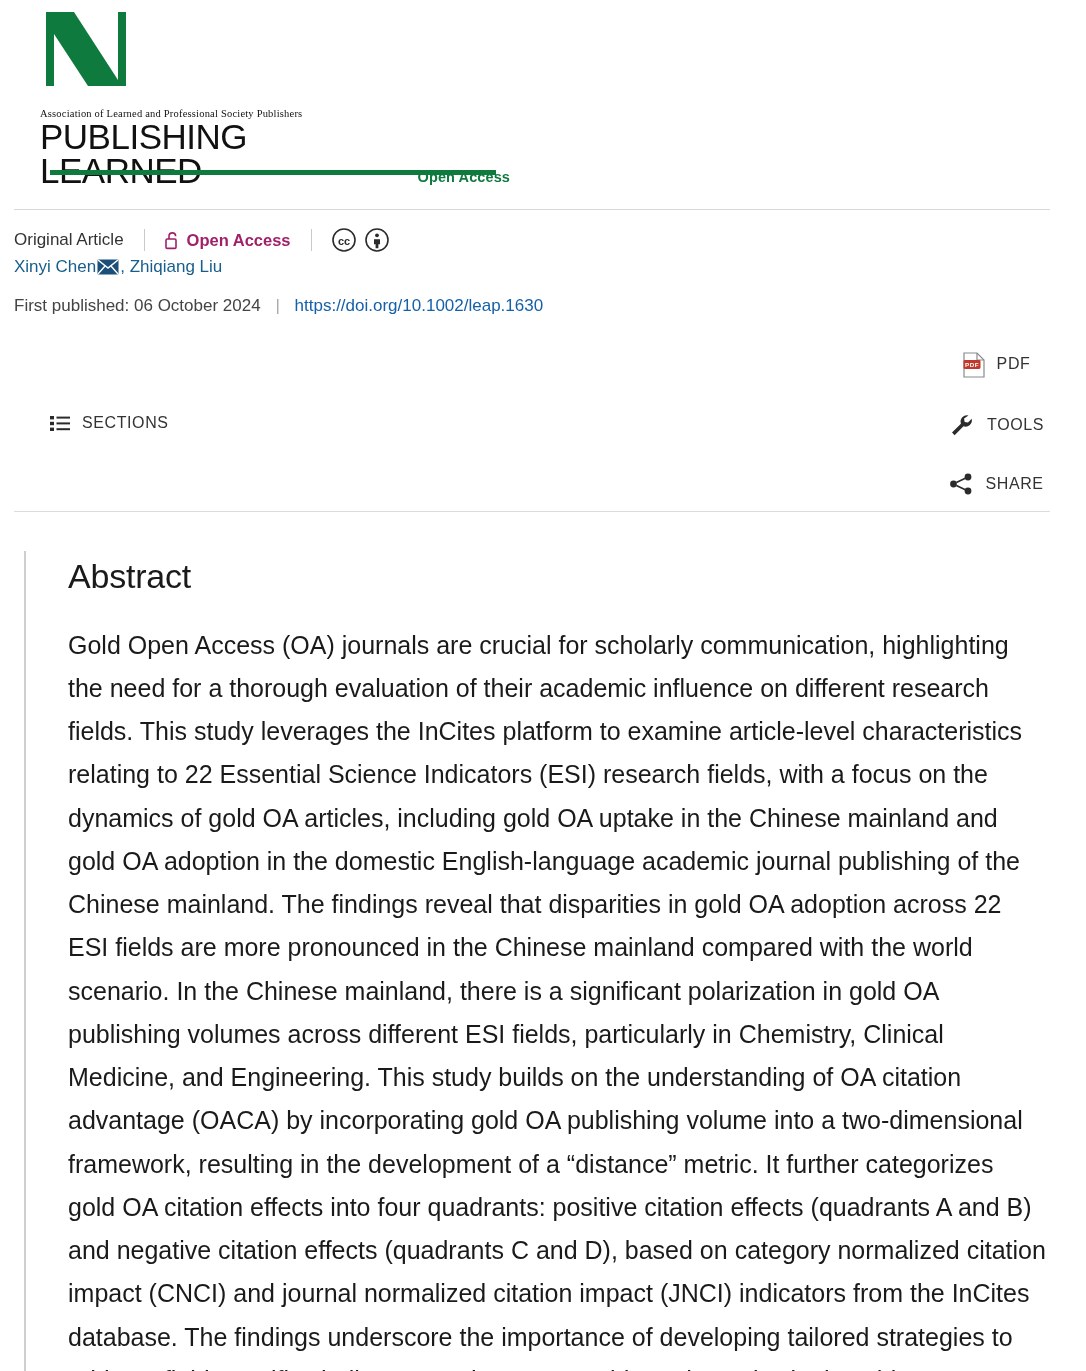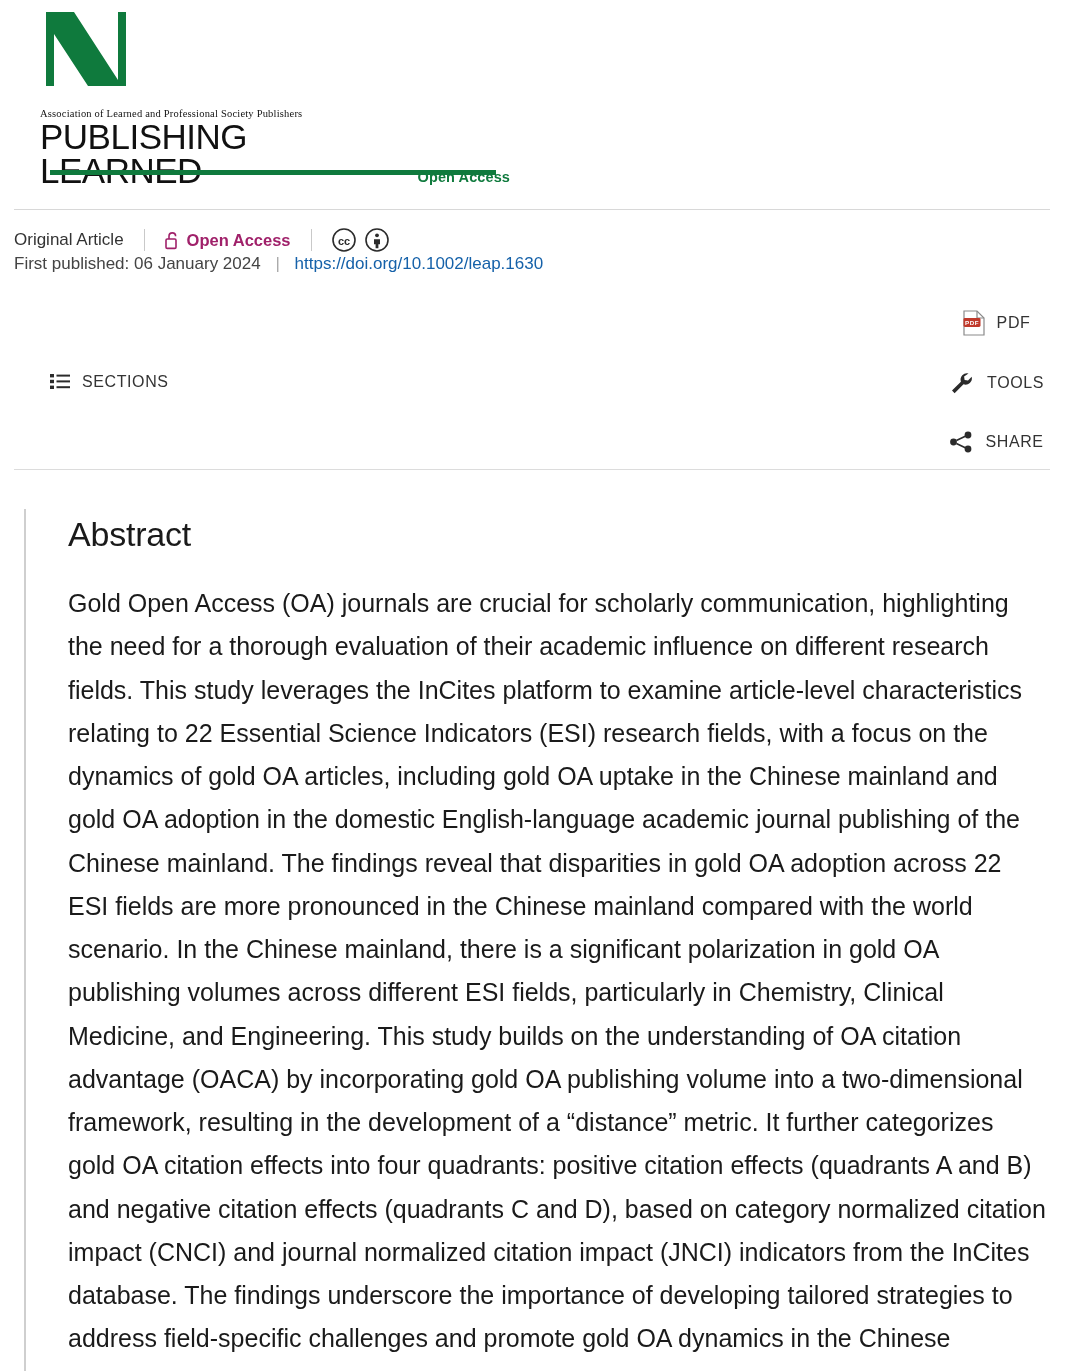--- a/index.html
+++ b/index.html
@@ -250,24 +250,31 @@
         <svg width="24" height="24" viewBox="0 0 24 24" aria-hidden="true">
           <circle cx="12" cy="12" r="11" fill="none" stroke="#2b2b2b" stroke-width="1.6"></circle>
           <circle cx="12" cy="7.3" r="1.9" fill="#2b2b2b"></circle>
           <path d="M9 11.2 h6 v5 h-1.6 v4 h-2.8 v-4 H9 z" fill="#2b2b2b"></path>
         </svg>
       </span>
     </span>
   </div>
 
 
+  <div class="authors">
+    <a href="#">Xinyi Chen</a><span class="mail-icon"><svg width="22" height="16" viewBox="0 0 22 16" aria-hidden="true">
+          <rect x="0.5" y="0.5" width="21" height="15" rx="1" fill="#1b4f7a"></rect>
+          <path d="M1 1 L11 9 L21 1" fill="none" stroke="#ffffff" stroke-width="1.6"></path>
+          <path d="M1 15 L8 7 M21 15 L14 7" fill="none" stroke="#ffffff" stroke-width="1.4"></path>
+        </svg></span><span class="author-comma">, </span><a href="#">Zhiqiang Liu</a>
+  </div>
 
   <div class="pub-line">
     <span>First published:</span>
-    <span>06 January 2024</span>
+    <span>06 October 2024</span>
     <span class="pipe">|</span>
     <a href="#">https://doi.org/10.1002/leap.1630</a>
   </div>
 
   <div class="toolbar">
     <div class="tb-left">
       <span class="tb-item">
         <span>
           <svg width="20" height="17" viewBox="0 0 20 17" aria-hidden="true">
             <rect x="0" y="1" width="4" height="3.4" fill="#2b2b2b"></rect>

